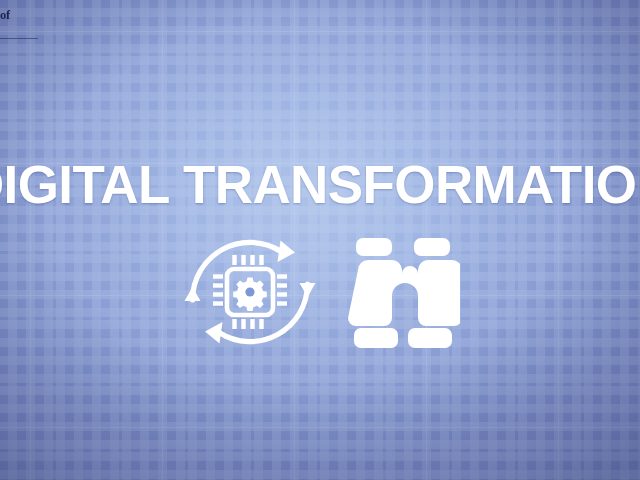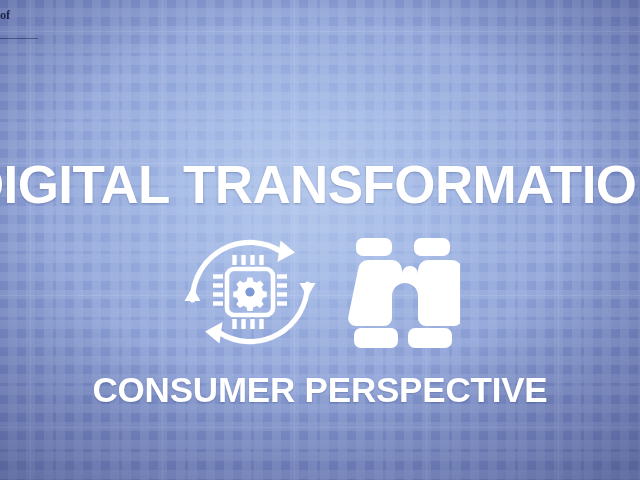--- a/index.html
+++ b/index.html
@@ -247,15 +247,14 @@
                  h-28 a8 8 0 0 1 -8 -8
                  z"></path>
 
         <rect x="8" y="96" width="44" height="20" rx="7" ry="7"></rect>
         <rect x="62" y="96" width="44" height="20" rx="7" ry="7"></rect>
       </g>
     </svg>
 
   </div>
 
-  <div class="subtitle">CONSUMER PERSPECTIVE</div>
 
 </div>
 
 </body></html>

